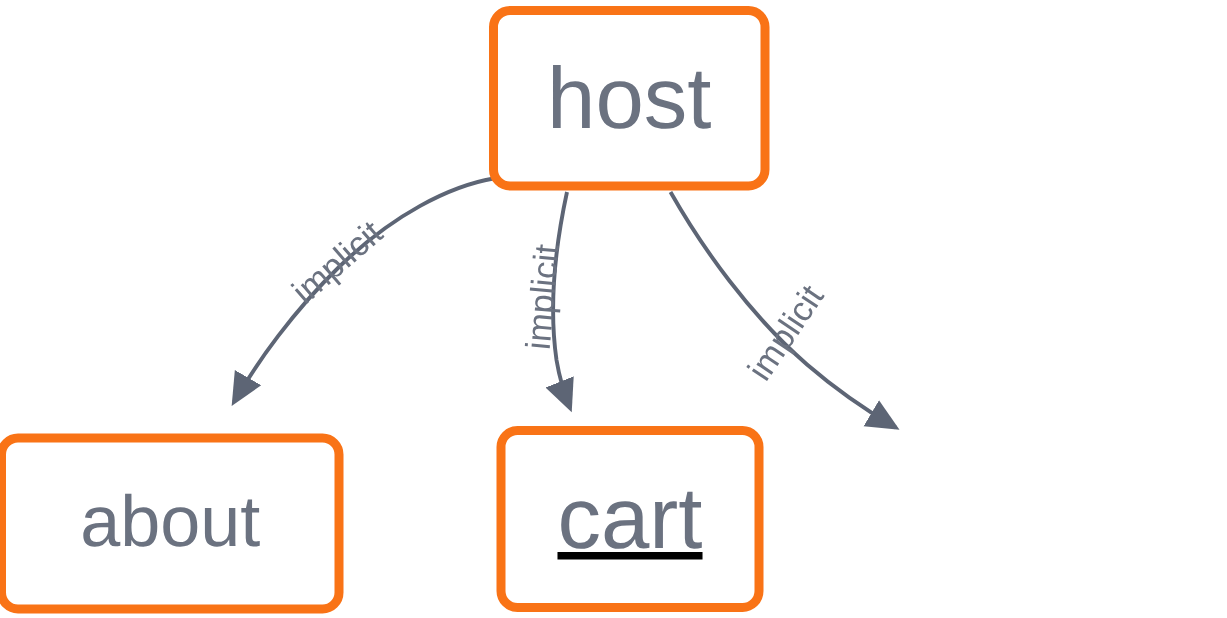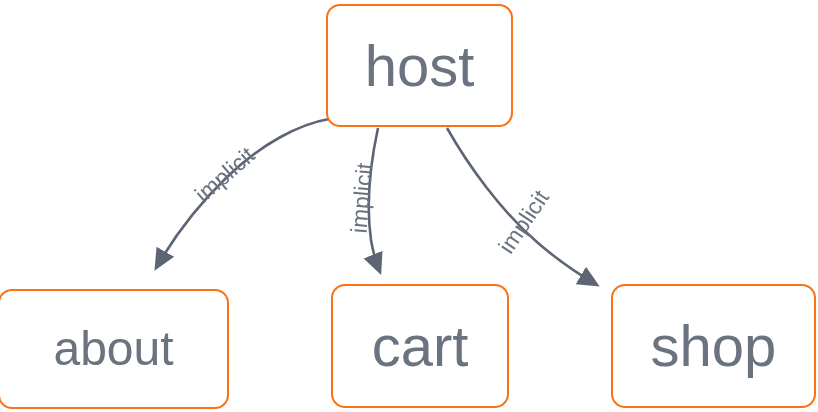--- a/index.html
+++ b/index.html
@@ -19,21 +19,21 @@
     position: absolute;
     left: 0;
     top: 0;
     width: 818px;
     height: 412px;
   }
   .node {
     position: absolute;
     box-sizing: border-box;
     background: #ffffff;
-    border: 2px solid #f97316;
+    border: 6px solid #f97316;
     border-radius: 14px;
     display: flex;
     align-items: center;
     justify-content: center;
   }
   .node-label {
     color: #6b7280;
     font-family: "Liberation Sans", sans-serif;
     font-weight: 400;
     line-height: 1;
@@ -54,20 +54,21 @@
     height: 120px;
     z-index: 3;
   }
   #node-about .node-label { font-size: 48px; }
   #node-cart {
     left: 331px;
     top: 284px;
     width: 178px;
     height: 124px;
     z-index: 3;
+    text-decoration: underline;
   }
   #node-cart .node-label { font-size: 58px; }
   #node-shop {
     left: 611px;
     top: 284px;
     width: 205px;
     height: 124px;
     z-index: 3;
   }
   #node-shop .node-label { font-size: 58px; }
@@ -121,23 +122,20 @@
   </div>
 
   <div class="node" id="node-about">
     <span class="node-label">about</span>
   </div>
 
   <div class="node" id="node-cart">
     <span class="node-label">cart</span>
   </div>
 
-  <div class="node" id="node-shop">
-    <span class="node-label">shop</span>
-  </div>
 
   <div class="edge-label" id="edge-label-about">implicit</div>
 
   <div class="edge-label" id="edge-label-cart">implicit</div>
 
   <div class="edge-label" id="edge-label-shop">implicit</div>
 
 </div>
 
 </body></html>

